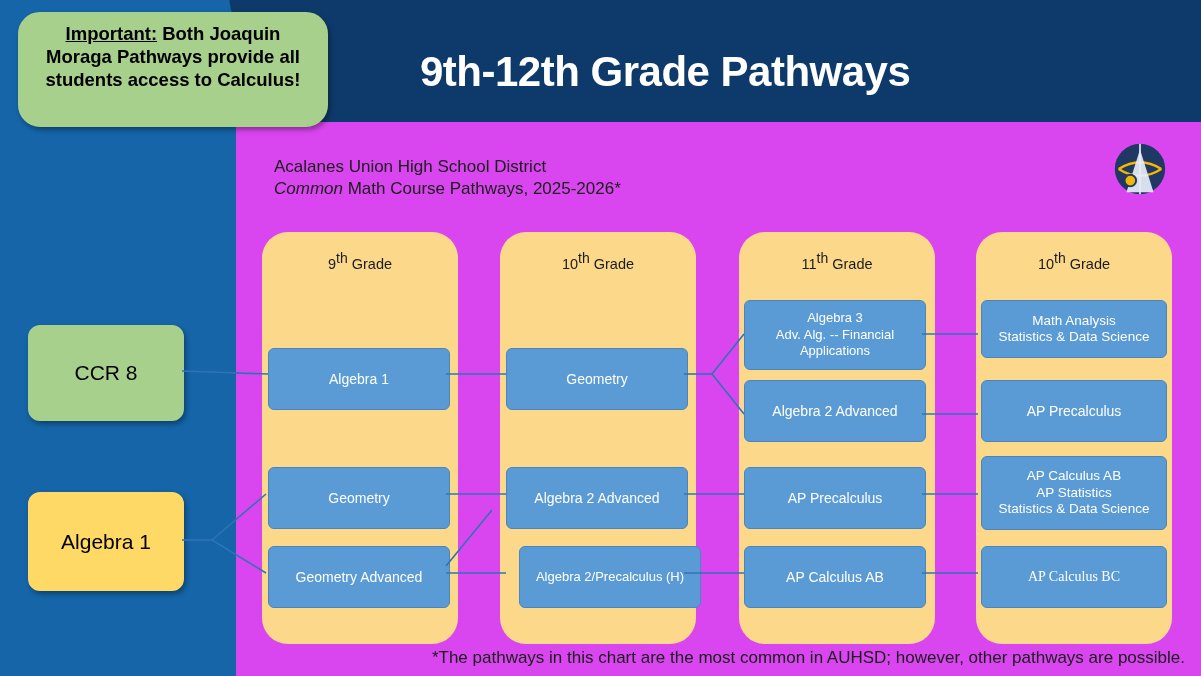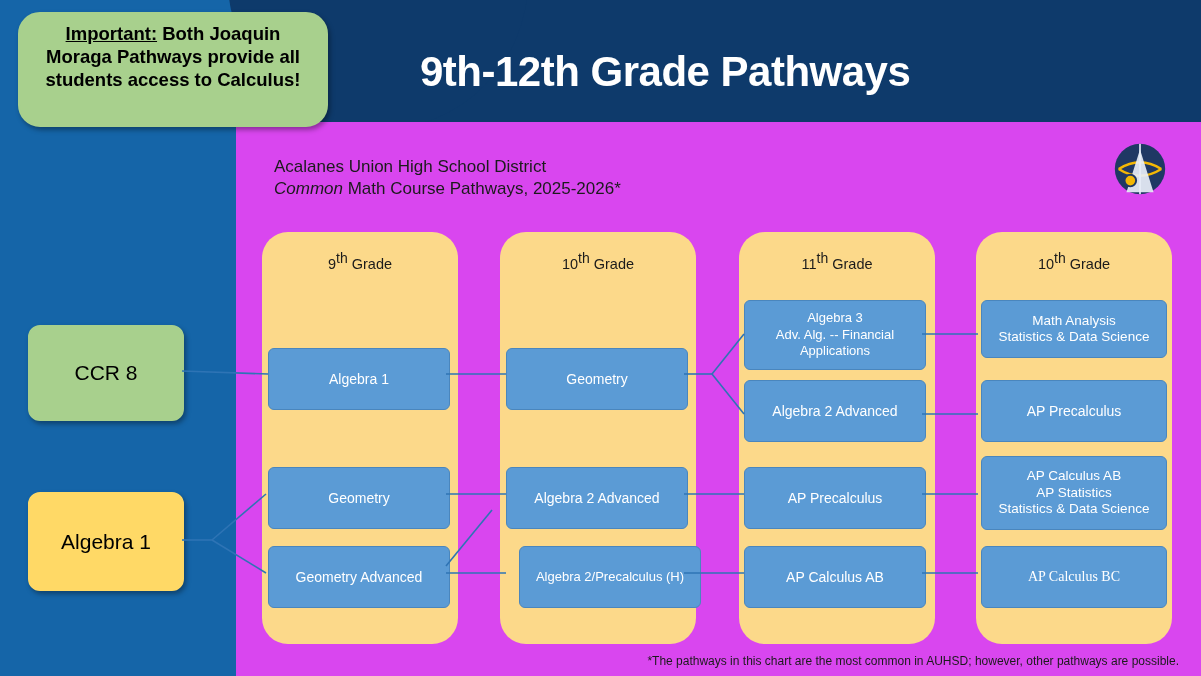--- a/index.html
+++ b/index.html
@@ -57,22 +57,22 @@
     position:absolute;left:236px;top:122px;width:965px;height:554px;
     background:#d946ef;
     z-index:4;
   }
   .card-head{
     position:absolute;left:38px;top:34px;
     font-size:17px;color:#1b1b1b;line-height:22px;
   }
   .card-head .line2 em{font-style:italic;text-align:center;}
   .footnote{
-    position:absolute;right:22px;bottom:8px;
-    font-size:12px;color:#1b1b1b;
+    position:absolute;right:16px;bottom:8px;
+    font-size:17px;color:#1b1b1b;
   }
   
   .logo{
     position:absolute;right:30px;top:14px;width:62px;height:62px;
   }
   
   .col{
     position:absolute;top:110px;width:196px;height:412px;
     background:#fcd98a;
     border-radius:26px;

